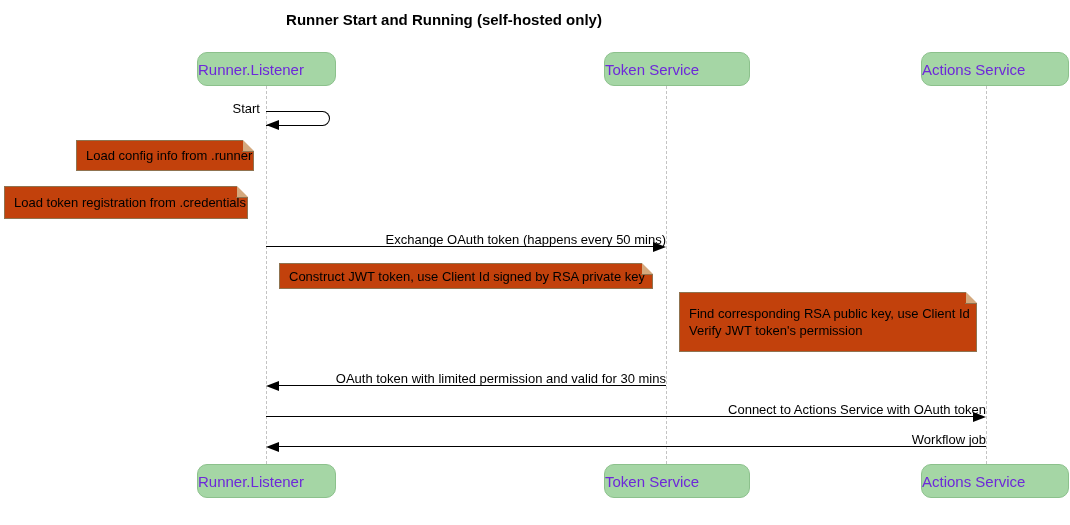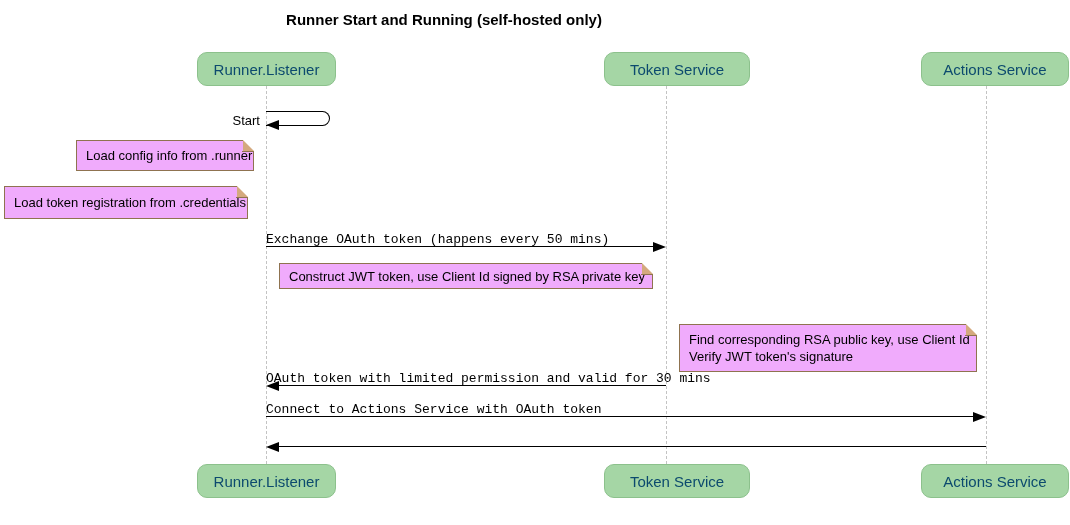--- a/index.html
+++ b/index.html
@@ -36,37 +36,36 @@
   .lifeline.l3 { left: 986px; }
 
   .participant {
     position: absolute;
     height: 34px;
     background: #a5d6a5;
     border: 1px solid #8cc18c;
     border-radius: 10px;
     display: flex;
     align-items: center;
-    justify-content: center;
     font-size: 15px;
-    color: #0c4a6e;
+    color: #6d28d9;
   }
   .p-runner  { left: 197px; width: 139px; }
   .p-token   { left: 604px; width: 146px; }
   .p-actions { left: 921px; width: 148px; }
   .row-top    { top: 52px; }
   .row-bottom { top: 464px; }
 
   .msg-label {
     position: absolute;
     font-size: 13px;
     color: #000;
     white-space: nowrap;
   }
-  .msg-label.center { text-align: left; font-family: Liberation Mono, monospace; }
+  .msg-label.center { text-align: right; }
   .msg-label.right  { text-align: right; }
 
   .msg-line {
     position: absolute;
     height: 0;
     border-top: 1.5px solid #000;
   }
 
   .arrowhead {
     position: absolute;
@@ -82,21 +81,21 @@
     position: absolute;
     left: 266px; top: 111px;
     width: 64px; height: 15px;
     border: 1.5px solid #000;
     border-left: none;
     border-radius: 0 8px 8px 0;
   }
 
   .note {
     position: absolute;
-    background: #f0abfc;
+    background: #c2410c;
     border: 1px solid #8f7350;
     font-size: 13px;
     color: #000;
     display: flex;
     flex-direction: column;
     justify-content: center;
     padding: 2px 9px;
     line-height: 17px;
     white-space: nowrap;
   }
@@ -114,21 +113,21 @@
     position: absolute;
     top: 10px; right: -1px;
     width: 12px; height: 0;
     border-top: 1px solid #8f7350;
     transform: rotate(0deg);
   }
 
   .n-load-config  { left: 76px;  top: 140px; width: 178px; height: 31px; }
   .n-load-token   { left: 4px;  top: 186px; width: 244px; height: 33px; }
   .n-construct    { left: 279px; top: 263px; width: 374px; height: 26px; }
-  .n-find-rsa     { left: 679px; top: 324px; width: 298px; height: 48px; }
+  .n-find-rsa     { left: 679px; top: 292px; width: 298px; height: 60px; }
 </style>
 </head>
 <body>
 
 <div class="canvas">
 
   <div class="diagram-title">Runner Start and Running (self-hosted only)</div>
 
   <div class="lifeline l1"></div>
   <div class="lifeline l2"></div>
@@ -137,21 +136,21 @@
   <div class="participant p-runner row-top">
     <span>Runner.Listener</span>
   </div>
   <div class="participant p-token row-top">
     <span>Token Service</span>
   </div>
   <div class="participant p-actions row-top">
     <span>Actions Service</span>
   </div>
 
-  <div class="msg-label right" style="left:100px; top:113px; width:160px;">Start</div>
+  <div class="msg-label right" style="left:100px; top:101px; width:160px;">Start</div>
   <div class="self-loop"></div>
   <div class="arrowhead to-left" style="left:266px; top:120px;"></div>
 
   <div class="note n-load-config">
     <div>Load config info from .runner</div>
   </div>
 
   <div class="note n-load-token">
     <div>Load token registration from .credentials</div>
   </div>
@@ -159,31 +158,32 @@
   <div class="msg-label center" style="left:266px; top:232px; width:400px;">Exchange OAuth token (happens every 50 mins)</div>
   <div class="msg-line" style="left:266px; top:246px; width:390px;"></div>
   <div class="arrowhead to-right" style="left:653px; top:242px;"></div>
 
   <div class="note n-construct">
     <div>Construct JWT token, use Client Id signed by RSA private key</div>
   </div>
 
   <div class="note n-find-rsa">
     <div>Find corresponding RSA public key, use Client Id</div>
-    <div>Verify JWT token's signature</div>
+    <div>Verify JWT token's permission</div>
   </div>
 
   <div class="msg-label center" style="left:266px; top:371px; width:400px;">OAuth token with limited permission and valid for 30 mins</div>
   <div class="msg-line" style="left:278px; top:385px; width:388px;"></div>
   <div class="arrowhead to-left" style="left:266px; top:381px;"></div>
 
   <div class="msg-label center" style="left:266px; top:402px; width:720px;">Connect to Actions Service with OAuth token</div>
   <div class="msg-line" style="left:266px; top:416px; width:710px;"></div>
   <div class="arrowhead to-right" style="left:973px; top:412px;"></div>
 
+  <div class="msg-label center" style="left:266px; top:432px; width:720px;">Workflow job</div>
   <div class="msg-line" style="left:278px; top:446px; width:708px;"></div>
   <div class="arrowhead to-left" style="left:266px; top:442px;"></div>
 
   <div class="participant p-runner row-bottom">
     <span>Runner.Listener</span>
   </div>
   <div class="participant p-token row-bottom">
     <span>Token Service</span>
   </div>
   <div class="participant p-actions row-bottom">

